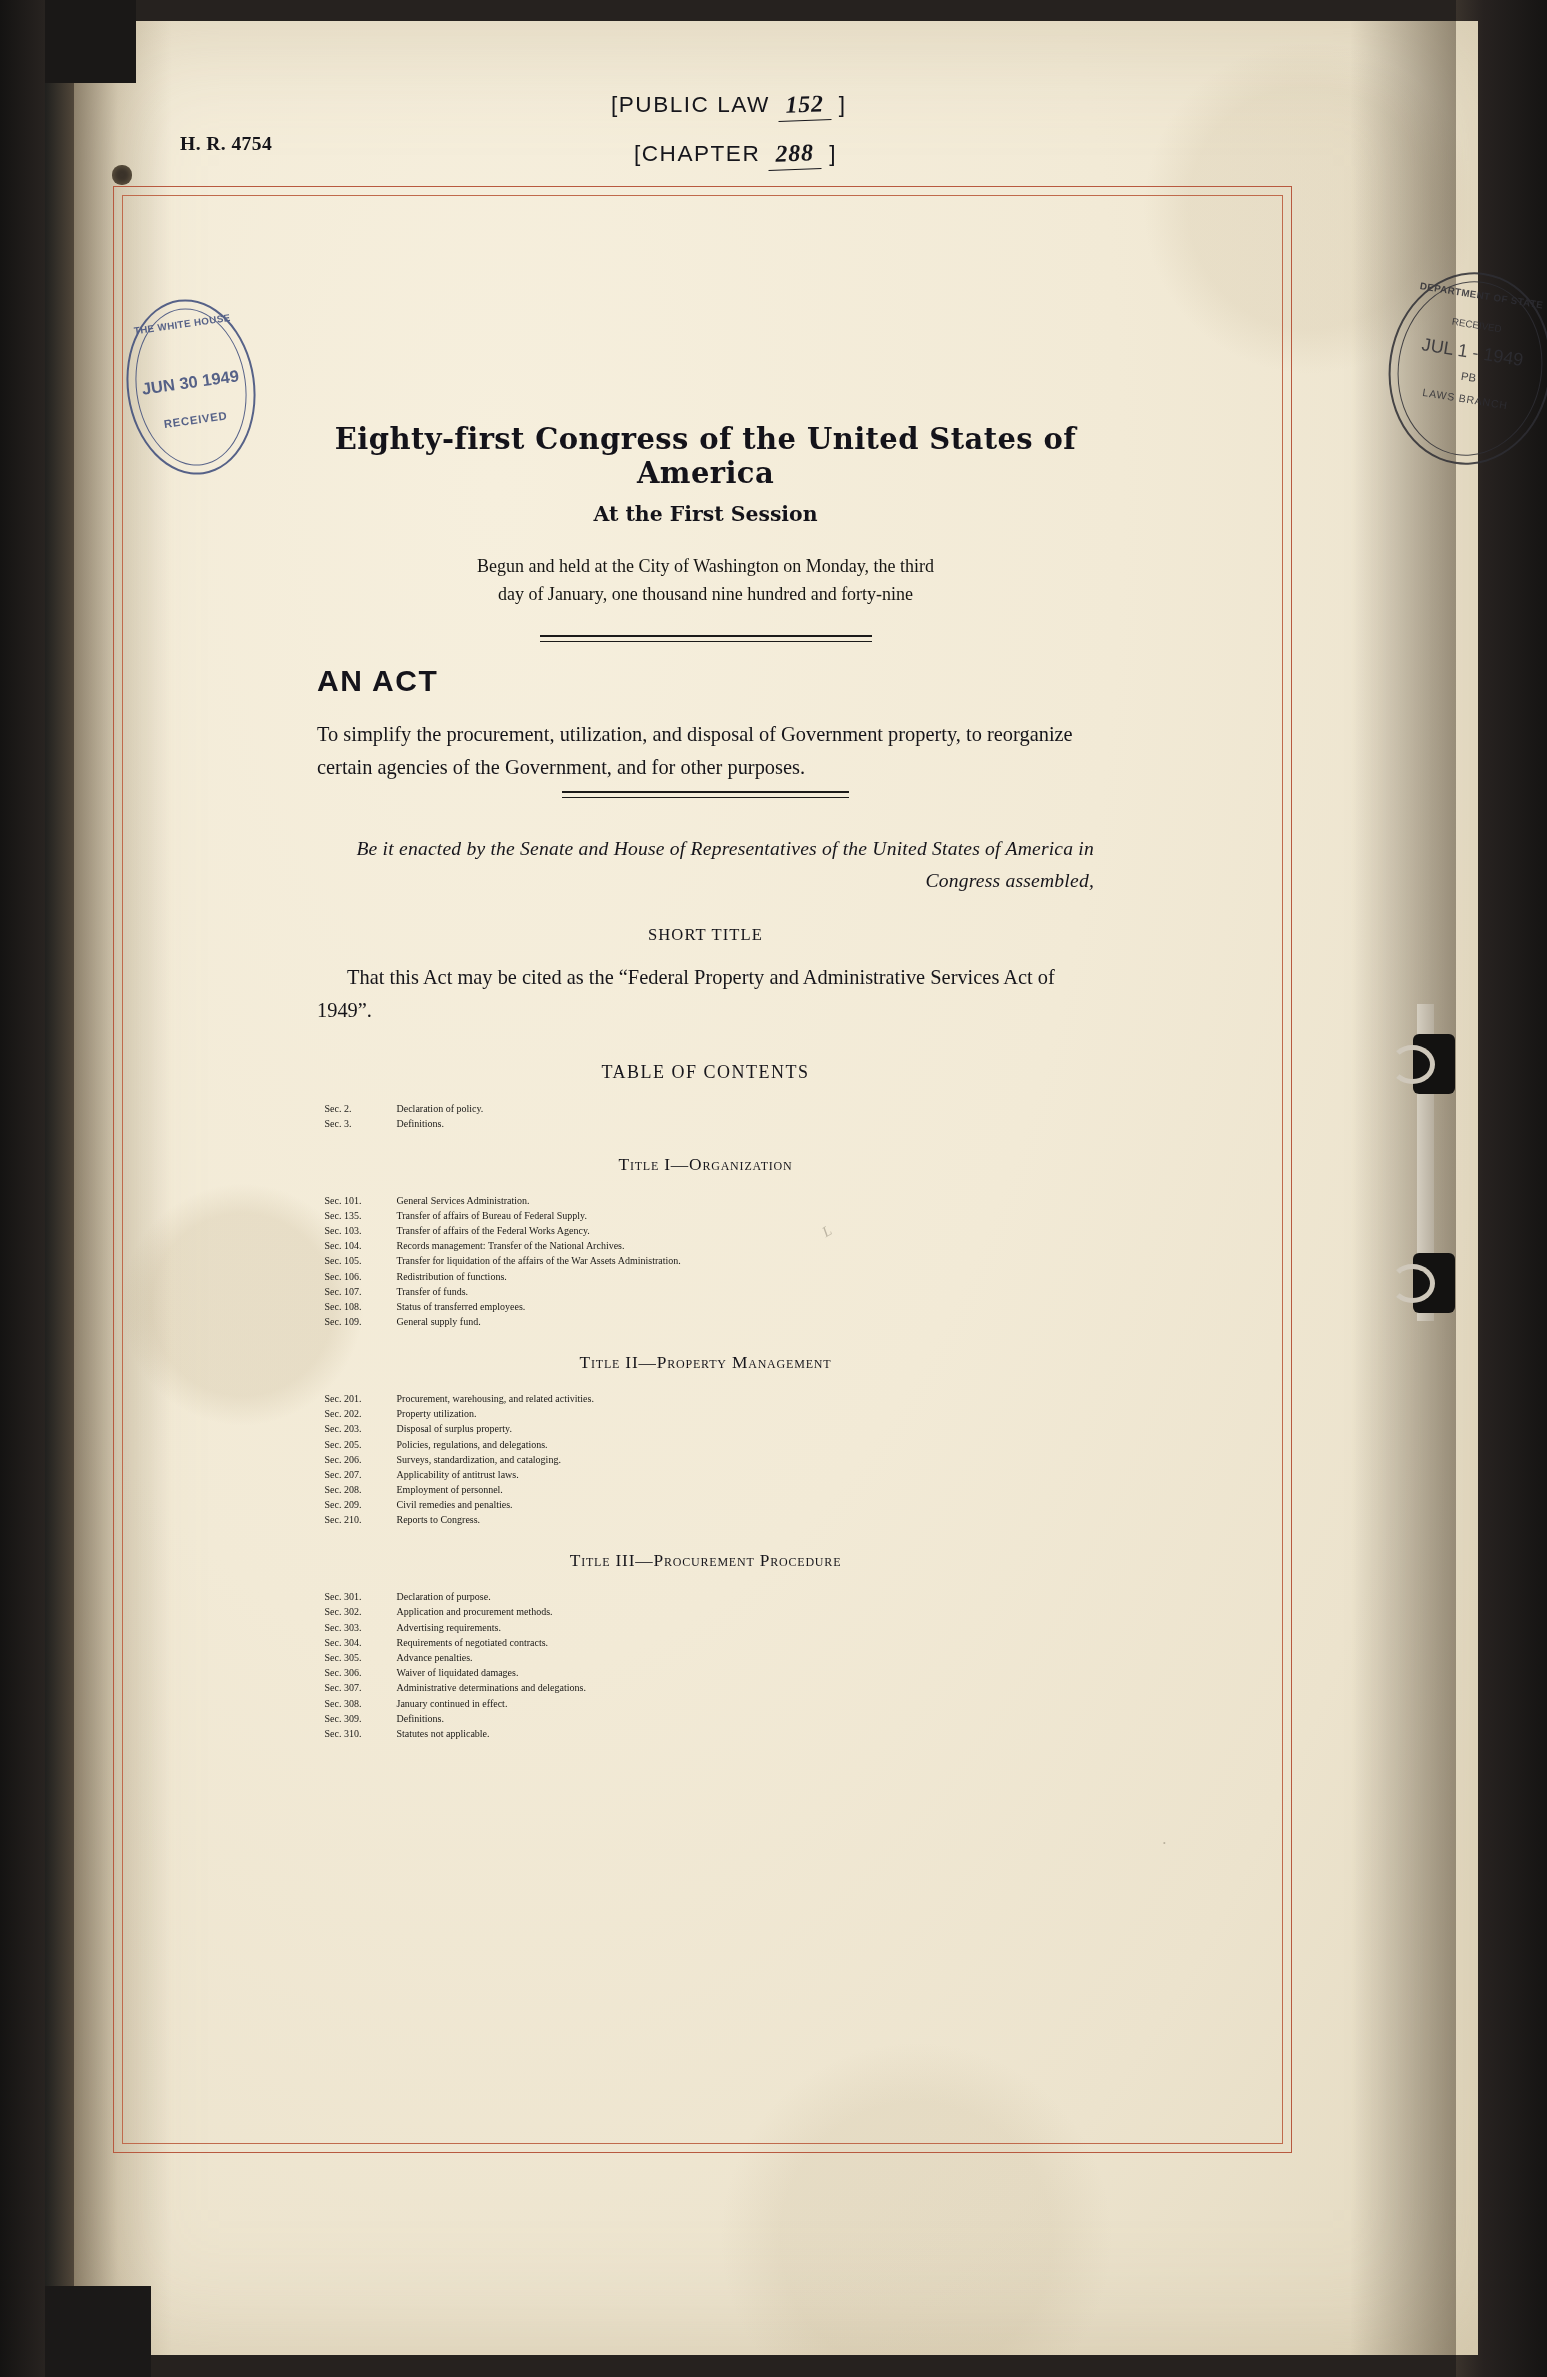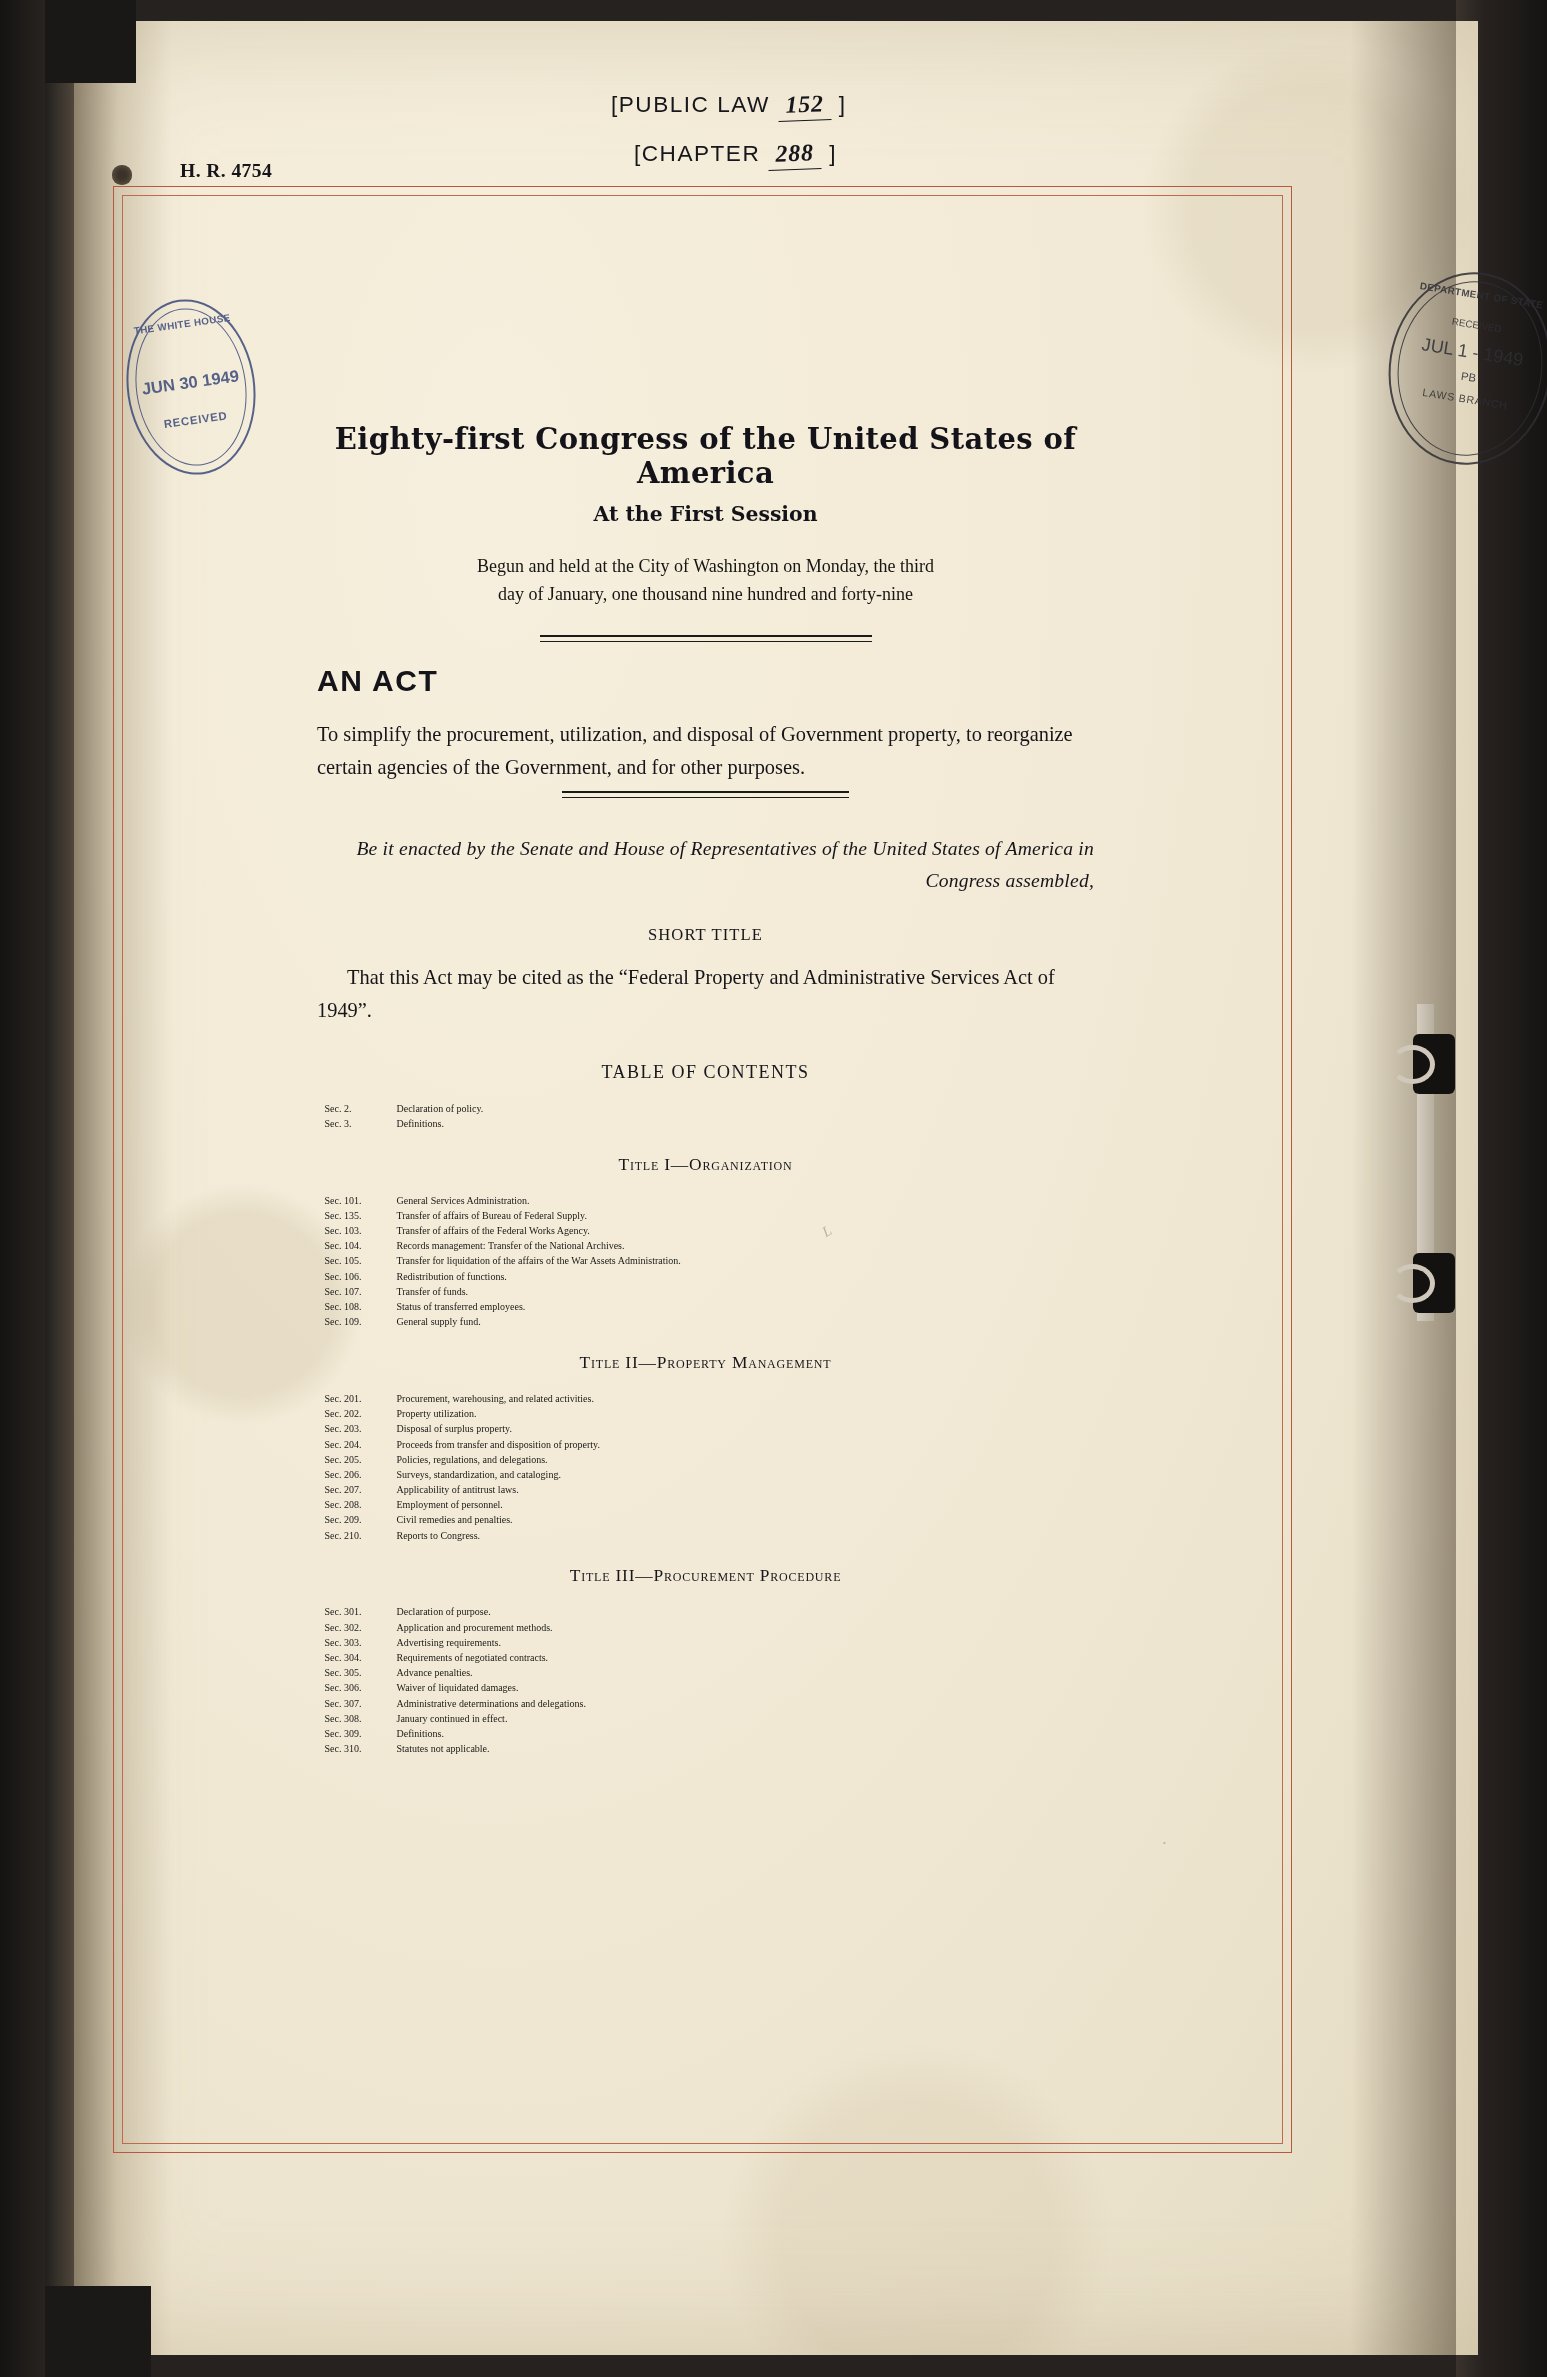--- a/index.html
+++ b/index.html
@@ -141,21 +141,21 @@
   #frame-inner {
     position: absolute;
     left: 122px; top: 195px;
     width: 1159px; height: 1947px;
     border: 0.8px solid #c06a4c;
   }
 
   
   #hr-number {
     position: absolute;
-    left: 180px; top: 160px;
+    left: 180px; top: 133px;
     font-family: "Liberation Serif", serif;
     font-size: 19.6px;
     font-weight: 700;
     letter-spacing: 0.4px;
     color: #15151a;
   }
   .stamp-line {
     position: absolute;
     color: #16161c;
     font-family: "Liberation Sans", sans-serif;
@@ -445,21 +445,20 @@
           <li><span class="secnum">Sec. 106.</span><span>Redistribution of functions.</span></li>
           <li><span class="secnum">Sec. 107.</span><span>Transfer of funds.</span></li>
           <li><span class="secnum">Sec. 108.</span><span>Status of transferred employees.</span></li>
           <li><span class="secnum">Sec. 109.</span><span>General supply fund.</span></li>
         </ul>
         <div class="title-head">Title II—Property Management</div>
         <ul class="toc-list">
           <li><span class="secnum">Sec. 201.</span><span>Procurement, warehousing, and related activities.</span></li>
           <li><span class="secnum">Sec. 202.</span><span>Property utilization.</span></li>
           <li><span class="secnum">Sec. 203.</span><span>Disposal of surplus property.</span></li>
-          <li><span class="secnum">Sec. 204.</span><span>Proceeds from transfer and disposition of property.</span></li>
           <li><span class="secnum">Sec. 205.</span><span>Policies, regulations, and delegations.</span></li>
           <li><span class="secnum">Sec. 206.</span><span>Surveys, standardization, and cataloging.</span></li>
           <li><span class="secnum">Sec. 207.</span><span>Applicability of antitrust laws.</span></li>
           <li><span class="secnum">Sec. 208.</span><span>Employment of personnel.</span></li>
           <li><span class="secnum">Sec. 209.</span><span>Civil remedies and penalties.</span></li>
           <li><span class="secnum">Sec. 210.</span><span>Reports to Congress.</span></li>
         </ul>
         <div class="title-head">Title III—Procurement Procedure</div>
         <ul class="toc-list">
           <li><span class="secnum">Sec. 301.</span><span>Declaration of purpose.</span></li>

